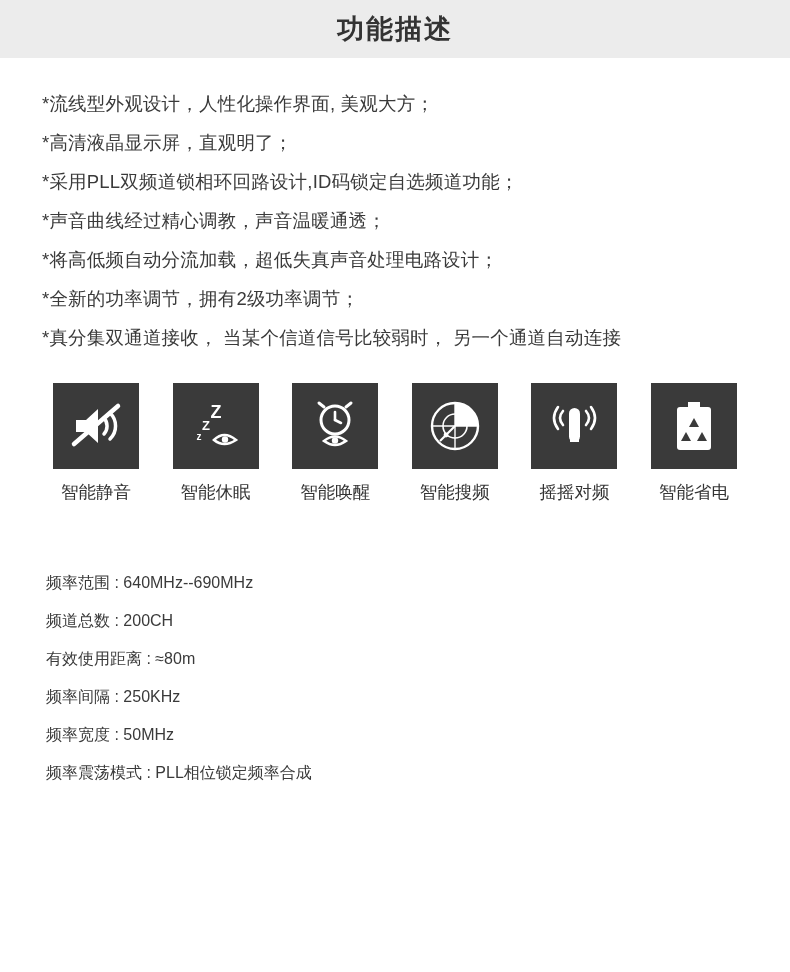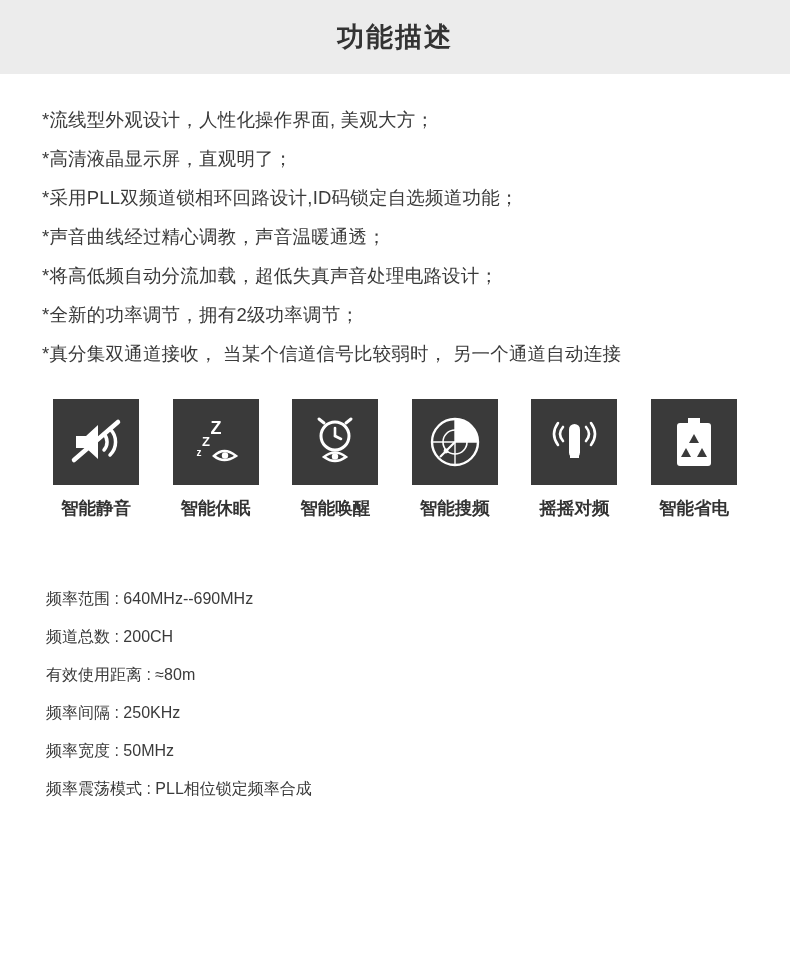--- a/index.html
+++ b/index.html
@@ -14,21 +14,21 @@
   .page {
     width: 790px;
     min-height: 972px;
     position: relative;
     overflow: hidden;
   }
 
   
   .section-bar {
     background: #ececec;
-    height: 74px;
+    height: 58px;
     display: flex;
     align-items: center;
     justify-content: center;
   }
   .section-bar .title {
     font-size: 27px;
     font-weight: bold;
     letter-spacing: 2px;
     color: #333333;
   }
@@ -63,21 +63,21 @@
     background: #3a3a3a;
     display: flex;
     align-items: center;
     justify-content: center;
   }
   .icon-box svg { display: block; }
   .icon-label {
     margin-top: 11px;
     font-size: 17.5px;
     color: #333333;
-    font-weight: bold;
+    font-weight: normal;
     white-space: nowrap;
   }
 
   .gap-after-icons { height: 38px; }
 
   
   .specs {
     padding: 22px 46px 20px 46px;
   }
   .spec-line {

